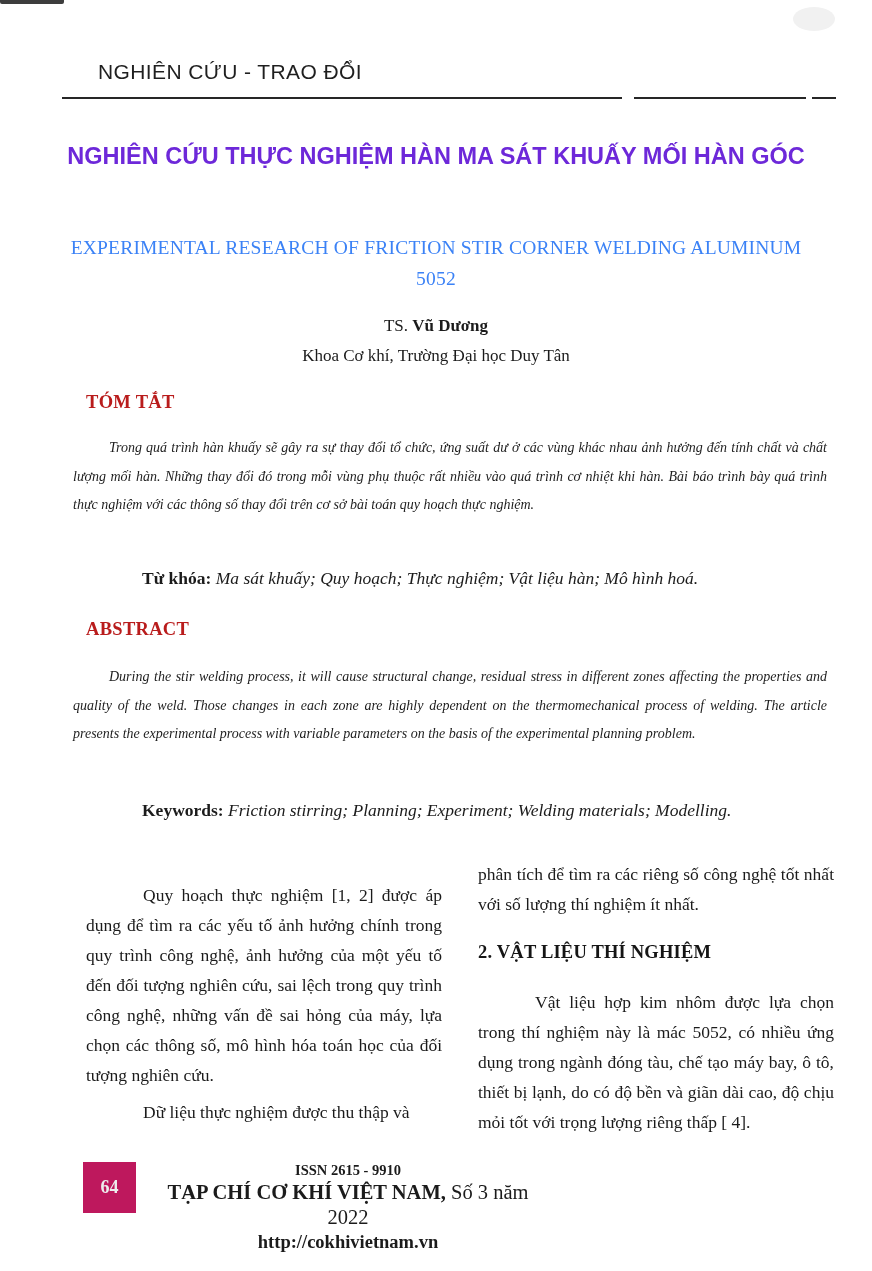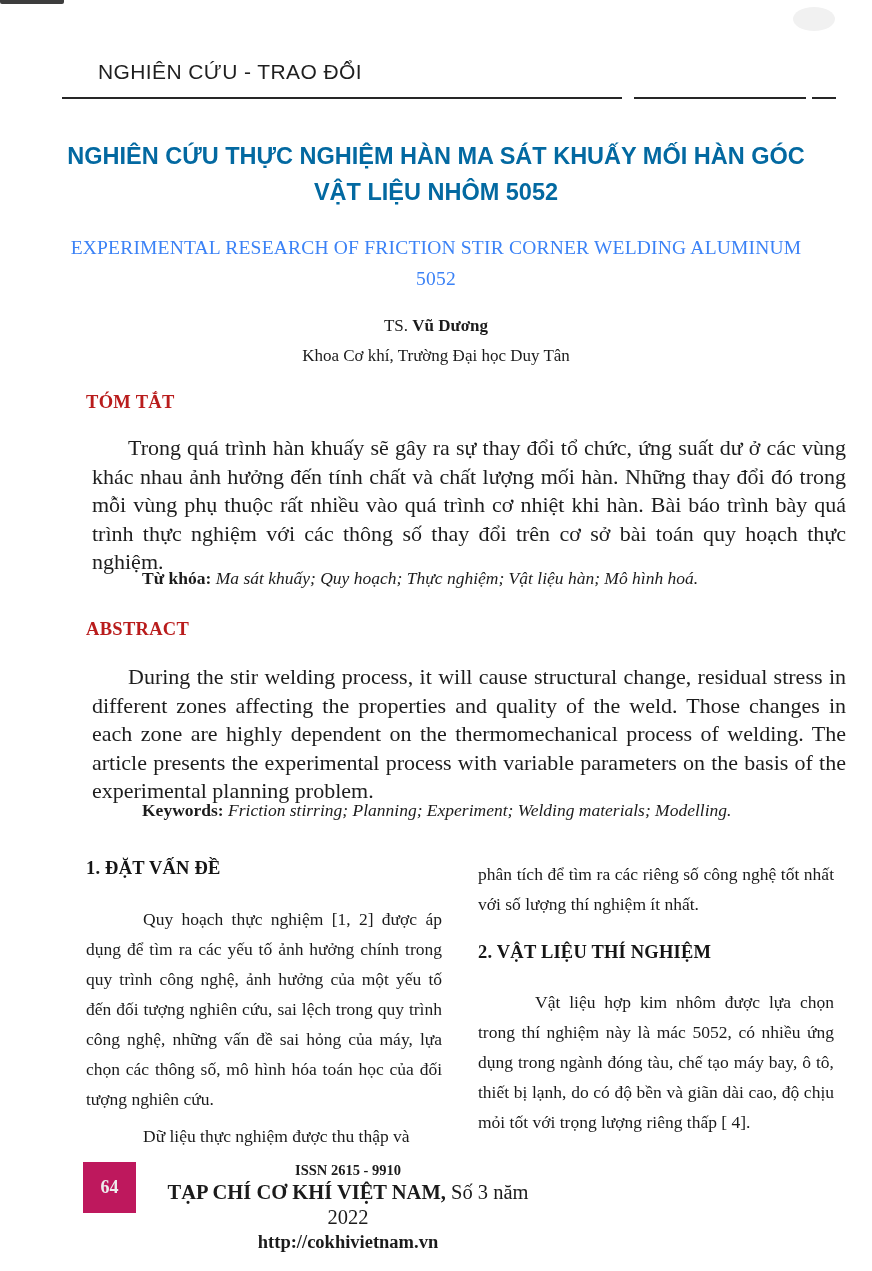--- a/index.html
+++ b/index.html
@@ -29,41 +29,41 @@
   .gap1 { width:12px; }
   .seg2 { width:172px; }
   .gap2 { width:6px; }
   .seg3 { flex:1; }
 
   
   .title-vi {
     top:138px; left:50px; width:772px;
     text-align:center;
     font-family:"Liberation Sans", sans-serif;
-    font-weight:bold; font-size:23.5px; line-height:36px; color:#0369a1;
+    font-weight:bold; font-size:23.5px; line-height:36px; color:#6d28d9;
   }
   .title-en {
     top:232px; left:50px; width:772px;
     text-align:center;
     font-size:19.5px; line-height:31px; letter-spacing:0.2px; color:#3b82f6;
   }
 
   .byline { top:311px; left:0; width:872px; text-align:center; font-size:17px; line-height:30px; }
   .author-name { font-weight:bold; }
 
   .sec-heading {
     font-weight:bold; font-size:18.5px; letter-spacing:0.3px; color:#b91c1c;
     line-height:24px;
   }
   .h-tomtat { top:390px; left:86px; }
   .h-abstract { top:617px; left:86px; }
 
   .abstract-body {
-    left:92px; width:754px;
-    font-size:22px; line-height:28.5px;
+    left:73px; width:754px;
+    font-style:italic; font-size:14px; line-height:28.5px;
     text-align:justify; text-indent:36px; color:#1d1d1d;
   }
   .abstract-vi { top:434px; }
   .abstract-en { top:663px; }
 
   .keywords-line {
     left:86px; width:748px; text-indent:56px; font-size:17.5px; line-height:26px;
   }
   .keywords-vi { top:565px; }
   .keywords-en { top:797px; }
@@ -110,21 +110,20 @@
 <div class="abs header-rule">
   <div class="seg seg1"></div>
   <div class="gap1"></div>
   <div class="seg seg2"></div>
   <div class="gap2"></div>
   <div class="seg seg3"></div>
 </div>
 
 <div class="abs title-vi">
   <div>NGHIÊN CỨU THỰC NGHIỆM HÀN MA SÁT KHUẤY MỐI HÀN GÓC</div>
-  <div>VẬT LIỆU NHÔM 5052</div>
 </div>
 
 <div class="abs title-en">
   <div>EXPERIMENTAL RESEARCH OF FRICTION STIR CORNER WELDING ALUMINUM</div>
   <div>5052</div>
 </div>
 
 <div class="abs byline">
   <div><span>TS. </span><span class="author-name">Vũ Dương</span></div>
   <div>Khoa Cơ khí, Trường Đại học Duy Tân</div>
@@ -137,21 +136,20 @@
 <div class="abs keywords-line keywords-vi"><span class="kw-label">Từ khóa:</span><span class="kw-text"> Ma sát khuấy; Quy hoạch; Thực nghiệm; Vật liệu hàn; Mô hình hoá.</span></div>
 
 <div class="abs sec-heading h-abstract">ABSTRACT</div>
 
 <div class="abs abstract-body abstract-en">During the stir welding process, it will cause structural change, residual stress in different zones affecting the properties and quality of the weld. Those changes in each zone are highly dependent on the thermomechanical process of welding. The article presents the experimental process with variable parameters on the basis of the experimental planning problem.</div>
 
 <div class="abs keywords-line keywords-en"><span class="kw-label">Keywords:</span><span class="kw-text"> Friction stirring; Planning; Experiment; Welding materials; Modelling.</span></div>
 
 <div class="abs columns">
   <div class="col">
-    <div class="sec-heading2">1. ĐẶT VẤN ĐỀ</div>
     <p class="p-first">Quy hoạch thực nghiệm [1, 2] được áp dụng để tìm ra các yếu tố ảnh hưởng chính trong quy trình công nghệ, ảnh hưởng của một yếu tố đến đối tượng nghiên cứu, sai lệch trong quy trình công nghệ, những vấn đề sai hỏng của máy, lựa chọn các thông số, mô hình hóa toán học của đối tượng nghiên cứu.</p>
     <p class="p-second">Dữ liệu thực nghiệm được thu thập và</p>
   </div>
   <div class="col">
     <p class="p-cont">phân tích để tìm ra các riêng số công nghệ tốt nhất với số lượng thí nghiệm ít nhất.</p>
     <div class="sec-heading2 h-s2">2. VẬT LIỆU THÍ NGHIỆM</div>
     <p class="p-after-h">Vật liệu hợp kim nhôm được lựa chọn trong thí nghiệm này là mác 5052, có nhiều ứng dụng trong ngành đóng tàu, chế tạo máy bay, ô tô, thiết bị lạnh, do có độ bền và giãn dài cao, độ chịu mỏi tốt với trọng lượng riêng thấp [ 4].</p>
   </div>
 </div>
 

